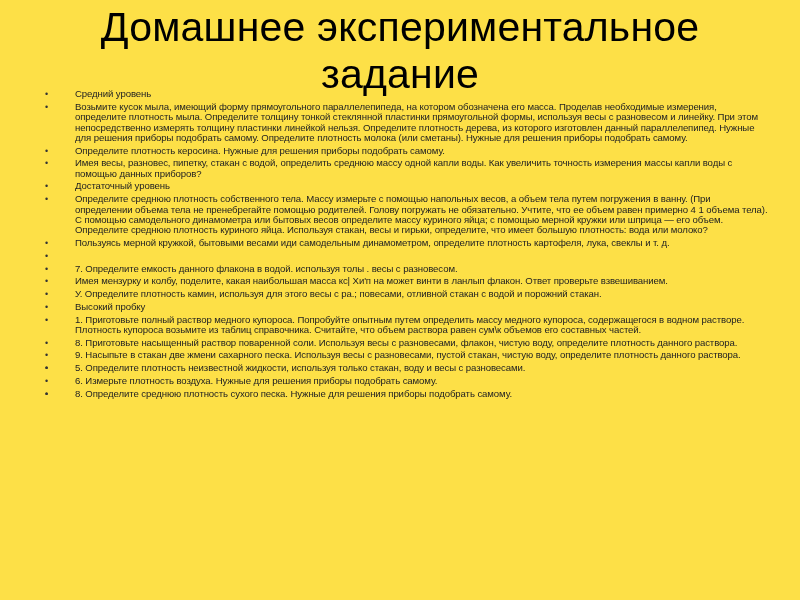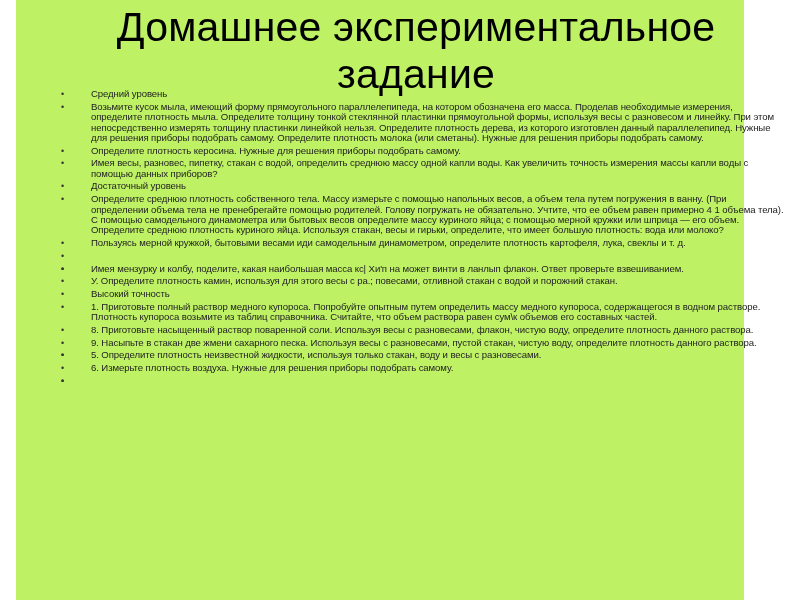--- a/index.html
+++ b/index.html
@@ -10,23 +10,23 @@
     body {
       width: 800px;
       height: 600px;
       overflow: hidden;
       position: relative;
       font-family: "Liberation Sans", sans-serif;
       color: #000000;
     }
     .slide {
       position: absolute;
-      left: 16px; top: 0;
-      width: 728px; height: 600px;
-      background: #bef264;
+      left: 0; top: 0;
+      width: 800px; height: 600px;
+      background: #fde047;
     }
     .title {
       position: absolute;
       left: 40px;
       top: 4px;
       width: 720px;
       text-align: center;
       font-family: "Liberation Sans", sans-serif;
       font-size: 41px;
       line-height: 47px;
@@ -75,26 +75,26 @@
   <ul class="content">
     <li class="item"><span class="bullet">•</span><span>Средний уровень</span></li>
     <li class="item"><span class="bullet">•</span><span>Возьмите кусок мыла, имеющий форму прямоугольного параллелепипеда, на котором обозначена его масса. Проделав необходимые измерения, определите плотность мыла. Определите толщину тонкой стеклянной пластинки прямоугольной формы, используя весы с разновесом и линейку. При этом непосредственно измерять толщину пластинки линейкой нельзя. Определите плотность дерева, из которого изготовлен данный параллелепипед. Нужные для решения приборы подобрать самому. Определите плотность молока (или сметаны). Нужные для решения приборы подобрать самому.</span></li>
     <li class="item"><span class="bullet">•</span><span>Определите плотность керосина. Нужные для решения приборы подобрать самому.</span></li>
     <li class="item"><span class="bullet">•</span><span>Имея весы, разновес, пипетку, стакан с водой, определить среднюю массу одной капли воды. Как увеличить точность измерения массы капли воды с помощью данных приборов?</span></li>
     <li class="item"><span class="bullet">•</span><span>Достаточный уровень</span></li>
     <li class="item"><span class="bullet">•</span><span>Определите среднюю плотность собственного тела. Массу измерьте с помощью напольных весов, а объем тела путем погружения в ванну. (При определении объема тела не пренебрегайте помощью родителей. Голову погружать не обязательно. Учтите, что ее объем равен примерно 4 1 объема тела). С помощью самодельного динамометра или бытовых весов определите массу куриного яйца; с помощью мерной кружки или шприца — его объем. Определите среднюю плотность куриного яйца. Используя стакан, весы и гирьки, определите, что имеет большую плотность: вода или молоко?</span></li>
     <li class="item"><span class="bullet">•</span><span>Пользуясь мерной кружкой, бытовыми весами иди самодельным динамометром, определите плотность картофеля, лука, свеклы и т. д.</span></li>
     <li class="item"><span class="bullet">•</span></li>
     <li class="item empty"><span></span></li>
-    <li class="item"><span class="bullet">•</span></li>
+    <li class="item"><span class="bullet">•</span><span>7. Определите емкость данного флакона в водой. используя толы . весы с разновесом.</span></li>
     <li class="item"><span class="bullet">•</span><span>Имея мензурку и колбу,  поделите, какая наибольшая масса кс| Хи'п на может винти в ланлып флакон. Ответ проверьте взвешиванием.</span></li>
     <li class="item"><span class="bullet">•</span><span>У. Определите плотность камин, используя для этого весы с ра.; повесами, отливной стакан с водой и порожний стакан.</span></li>
-    <li class="item"><span class="bullet">•</span><span>Высокий точность</span></li>
+    <li class="item"><span class="bullet">•</span><span>Высокий пробку</span></li>
     <li class="item"><span class="bullet">•</span><span>1. Приготовьте полный раствор медного купороса. Попробуйте опытным путем определить массу медного купороса, содержащегося в водном растворе. Плотность купороса возьмите из таблиц справочника. Считайте, что объем раствора равен сум\к объемов его составных частей.</span></li>
     <li class="item"><span class="bullet">•</span><span>8. Приготовьте насыщенный раствор поваренной соли. Используя весы с разновесами, флакон, чистую воду, определите плотность данного раствора.</span></li>
     <li class="item"><span class="bullet">•</span><span>9. Насыпьте в стакан две жмени сахарного песка. Используя весы с разновесами, пустой стакан, чистую воду, определите плотность данного раствора.</span></li>
     <li class="item"><span class="bullet">•</span></li>
     <li class="item"><span class="bullet">•</span><span>5. Определите плотность неизвестной жидкости, используя только стакан, воду и весы с разновесами.</span></li>
     <li class="item"><span class="bullet">•</span><span>6. Измерьте плотность воздуха. Нужные для решения приборы подобрать самому.</span></li>
     <li class="item"><span class="bullet">•</span></li>
-    <li class="item"><span class="bullet">•</span></li>
+    <li class="item"><span class="bullet">•</span><span>8. Определите среднюю плотность сухого песка. Нужные для решения приборы подобрать самому.</span></li>
   </ul>
 </div>
 
 </body></html>

